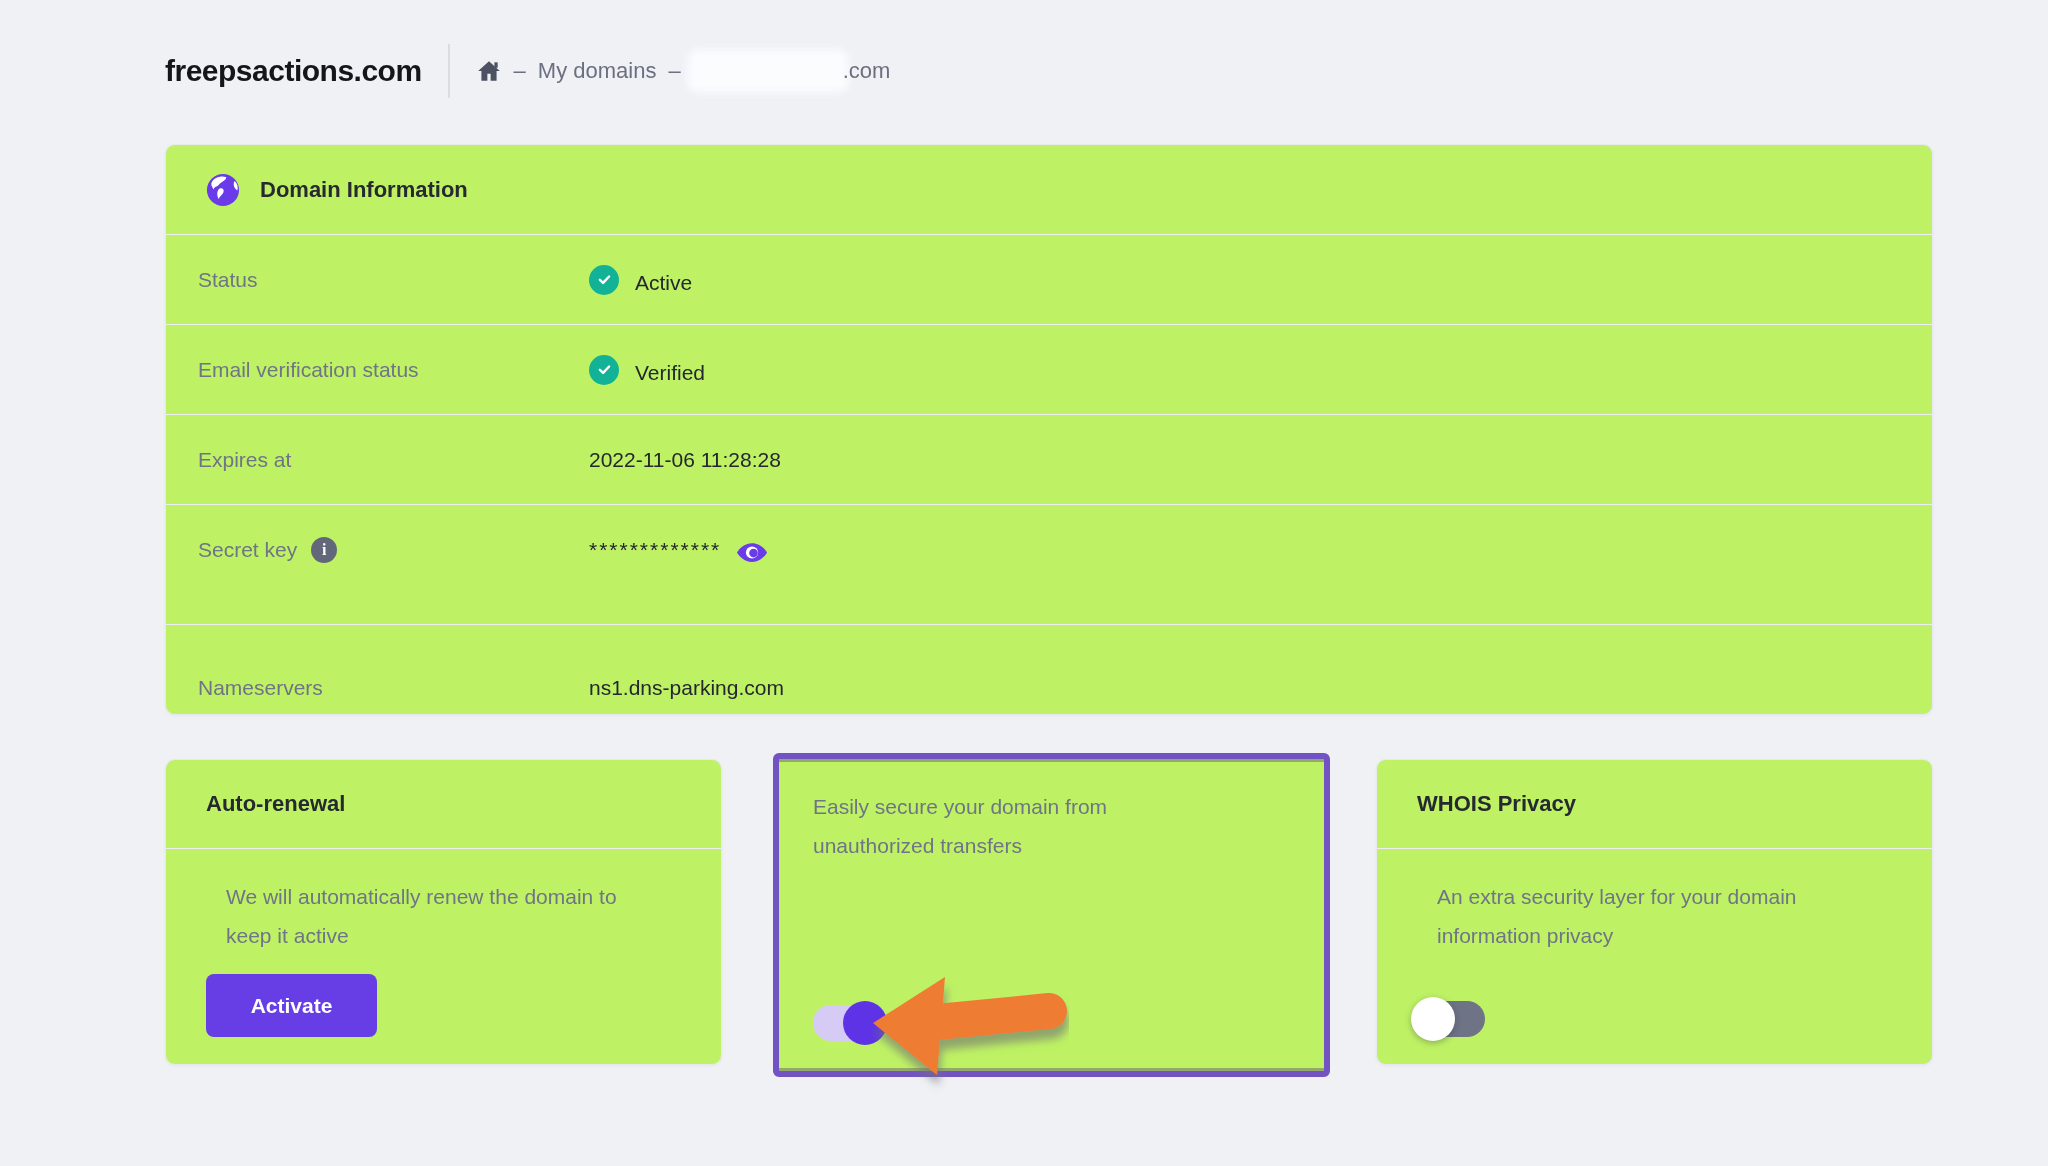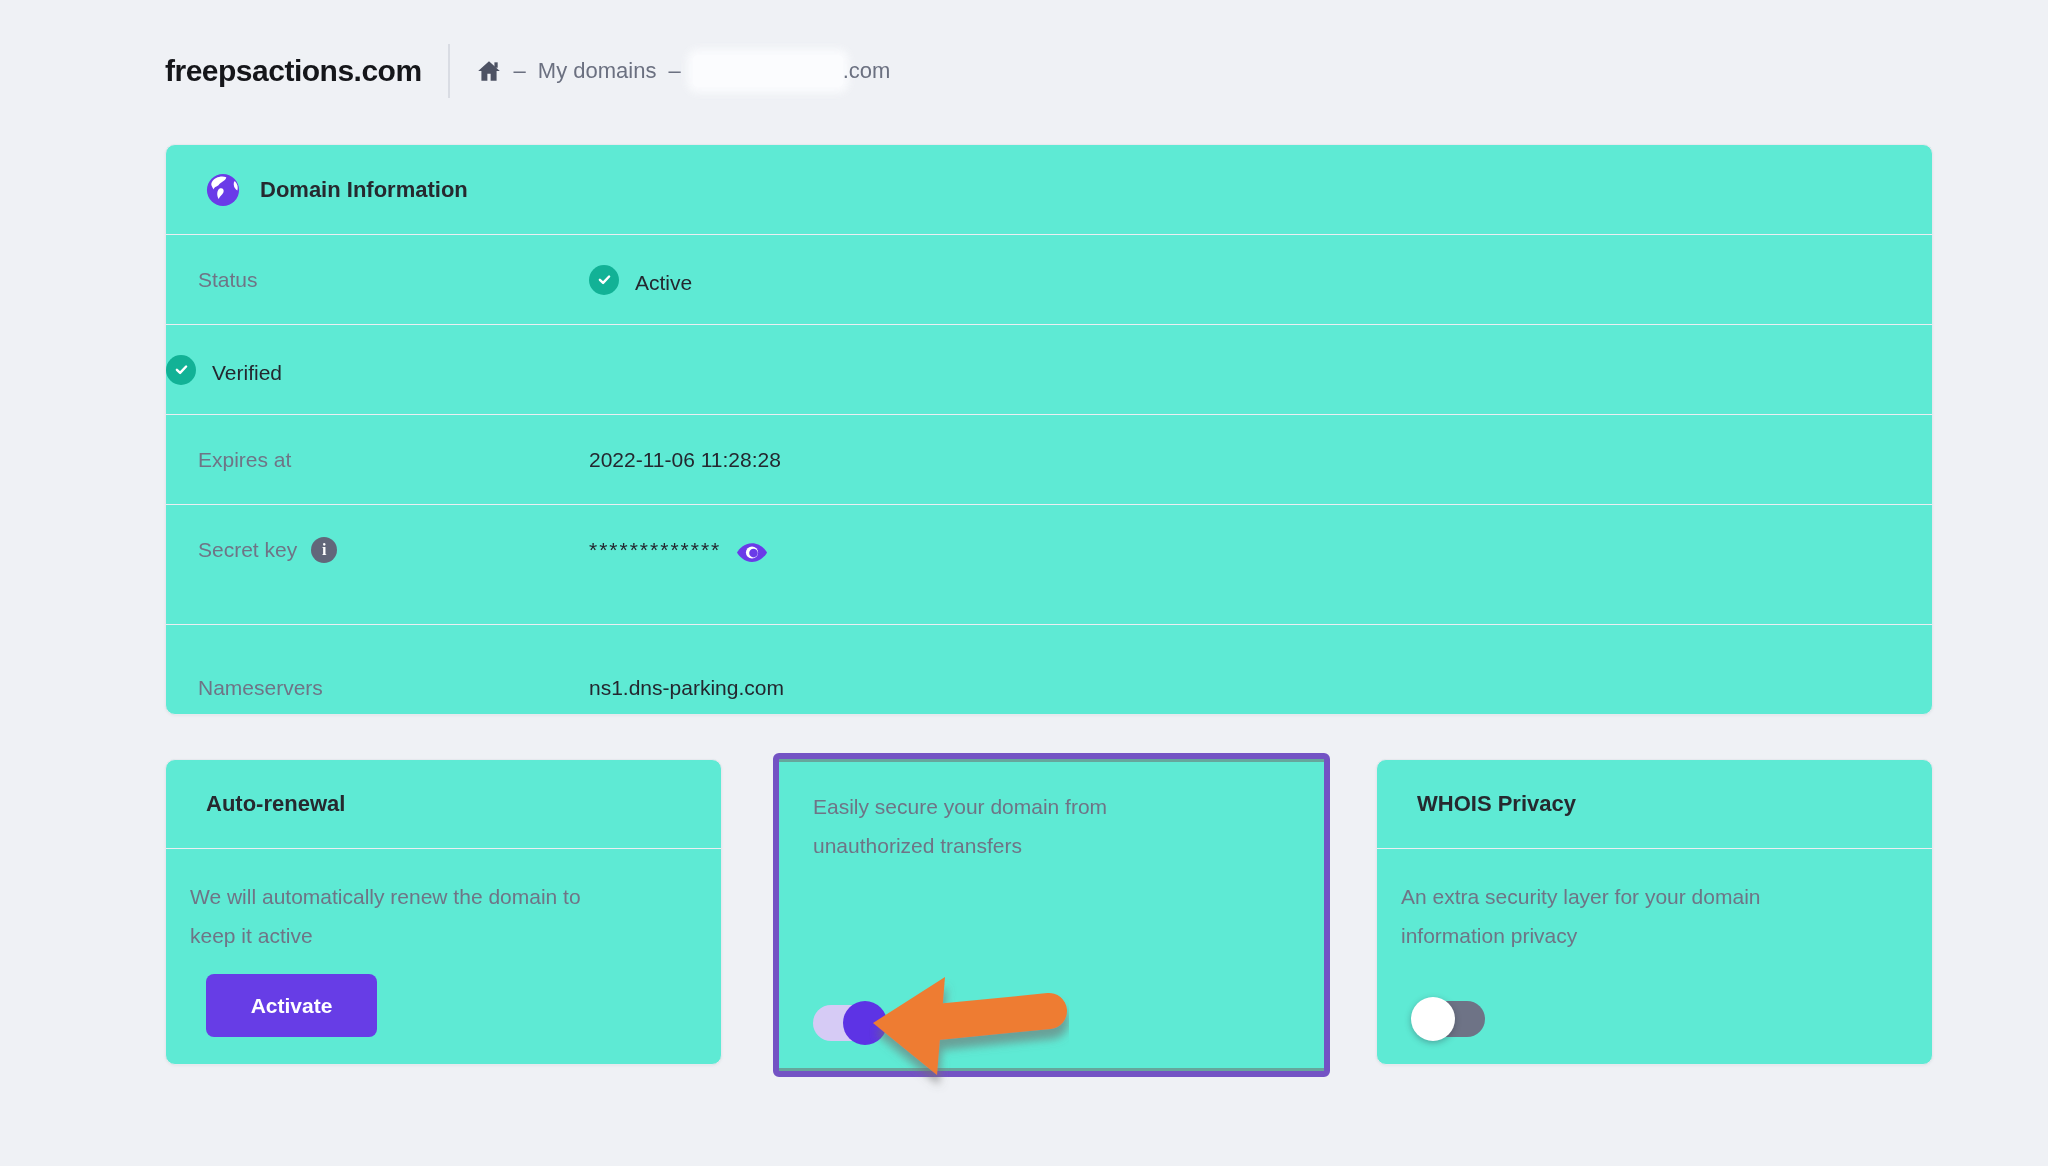--- a/index.html
+++ b/index.html
@@ -16,21 +16,21 @@
   .breadcrumb{display:flex;align-items:center;gap:12px;font-size:22px;color:#6b7080;}
   .breadcrumb .sep{color:#6b7080;}
   .bc-link{color:#6b7080;cursor:pointer;}
   .masked{display:flex;align-items:center;}
   .blurbox{
     display:inline-block;width:150px;height:32px;border-radius:5px;
     background:#fbfcfe;box-shadow:0 0 9px 6px rgba(251,252,254,.95);
   }
   
   .card{
-    background:#5eead4;border:1px solid #e7e9ee;border-radius:10px;
+    background:#bef264;border:1px solid #e7e9ee;border-radius:10px;
     box-shadow:0 1px 3px rgba(25,36,52,.05);box-sizing:border-box;
   }
   .main-card{position:absolute;left:165px;top:144px;width:1768px;height:571px;}
   .mc-header{height:89px;display:flex;align-items:center;gap:20px;padding:0 40px;}
   .mc-title{font-size:22px;font-weight:bold;color:#26292f;}
   .row{display:flex;align-items:center;height:89px;border-top:1px solid #eceef2;}
   .row.ns{height:126px;margin-top:30px;}
   .row .label{
     width:423px;box-sizing:border-box;padding-left:32px;
     font-size:21px;color:#6f7486;display:flex;align-items:center;gap:14px;flex:none;
@@ -47,21 +47,21 @@
   }
   .eye-btn{background:none;border:none;padding:0;cursor:pointer;display:flex;align-items:center;}
   .ns-lines div{line-height:40px;}
   .change-link{margin-left:28px;font-size:21px;font-weight:bold;color:#673de6;text-decoration:none;cursor:pointer;}
   
   .mini-card{position:absolute;top:759px;width:557px;height:306px;}
   .mc-head{
     height:88px;display:flex;align-items:center;padding:0 40px;
     border-bottom:1px solid #eceef2;font-size:22px;font-weight:bold;color:#26292f;
   }
-  .mc-body{padding:28px 24px 0;font-size:21px;color:#6f7486;}
+  .mc-body{padding:28px 60px 0;font-size:21px;color:#6f7486;}
   .mc-body div{line-height:39px;}
   .control-row{position:absolute;left:40px;bottom:27px;border-radius:19px;}
   .activate-btn{
     width:171px;height:63px;border:none;border-radius:8px;background:#673de6;
     color:#fff;font-size:21px;font-weight:bold;cursor:pointer;
     font-family:"Liberation Sans","DejaVu Sans",sans-serif;
   }
   .locked{
     left:773px;top:753px;height:324px;border:6px solid #7353c4;border-radius:6px;
     box-shadow:inset 0 3px 0 rgba(110,110,110,.55), inset 0 -3px 0 rgba(110,110,110,.55);
@@ -122,20 +122,21 @@
       <span class="check">
         <svg viewBox="0 0 24 24" width="17" height="17">
             <path d="M5.5 12.5 L10 16.8 L18.5 7.8" stroke="#fff" stroke-width="3.4" fill="none" stroke-linecap="round" stroke-linejoin="round"></path>
           </svg>
       </span>
       <span>Active</span>
     </span>
   </div>
 
   <div class="row">
+    <span class="label">Email verification status</span>
     <span class="value">
       <span class="check">
         <svg viewBox="0 0 24 24" width="17" height="17">
             <path d="M5.5 12.5 L10 16.8 L18.5 7.8" stroke="#fff" stroke-width="3.4" fill="none" stroke-linecap="round" stroke-linejoin="round"></path>
           </svg>
       </span>
       <span>Verified</span>
     </span>
   </div>
 

